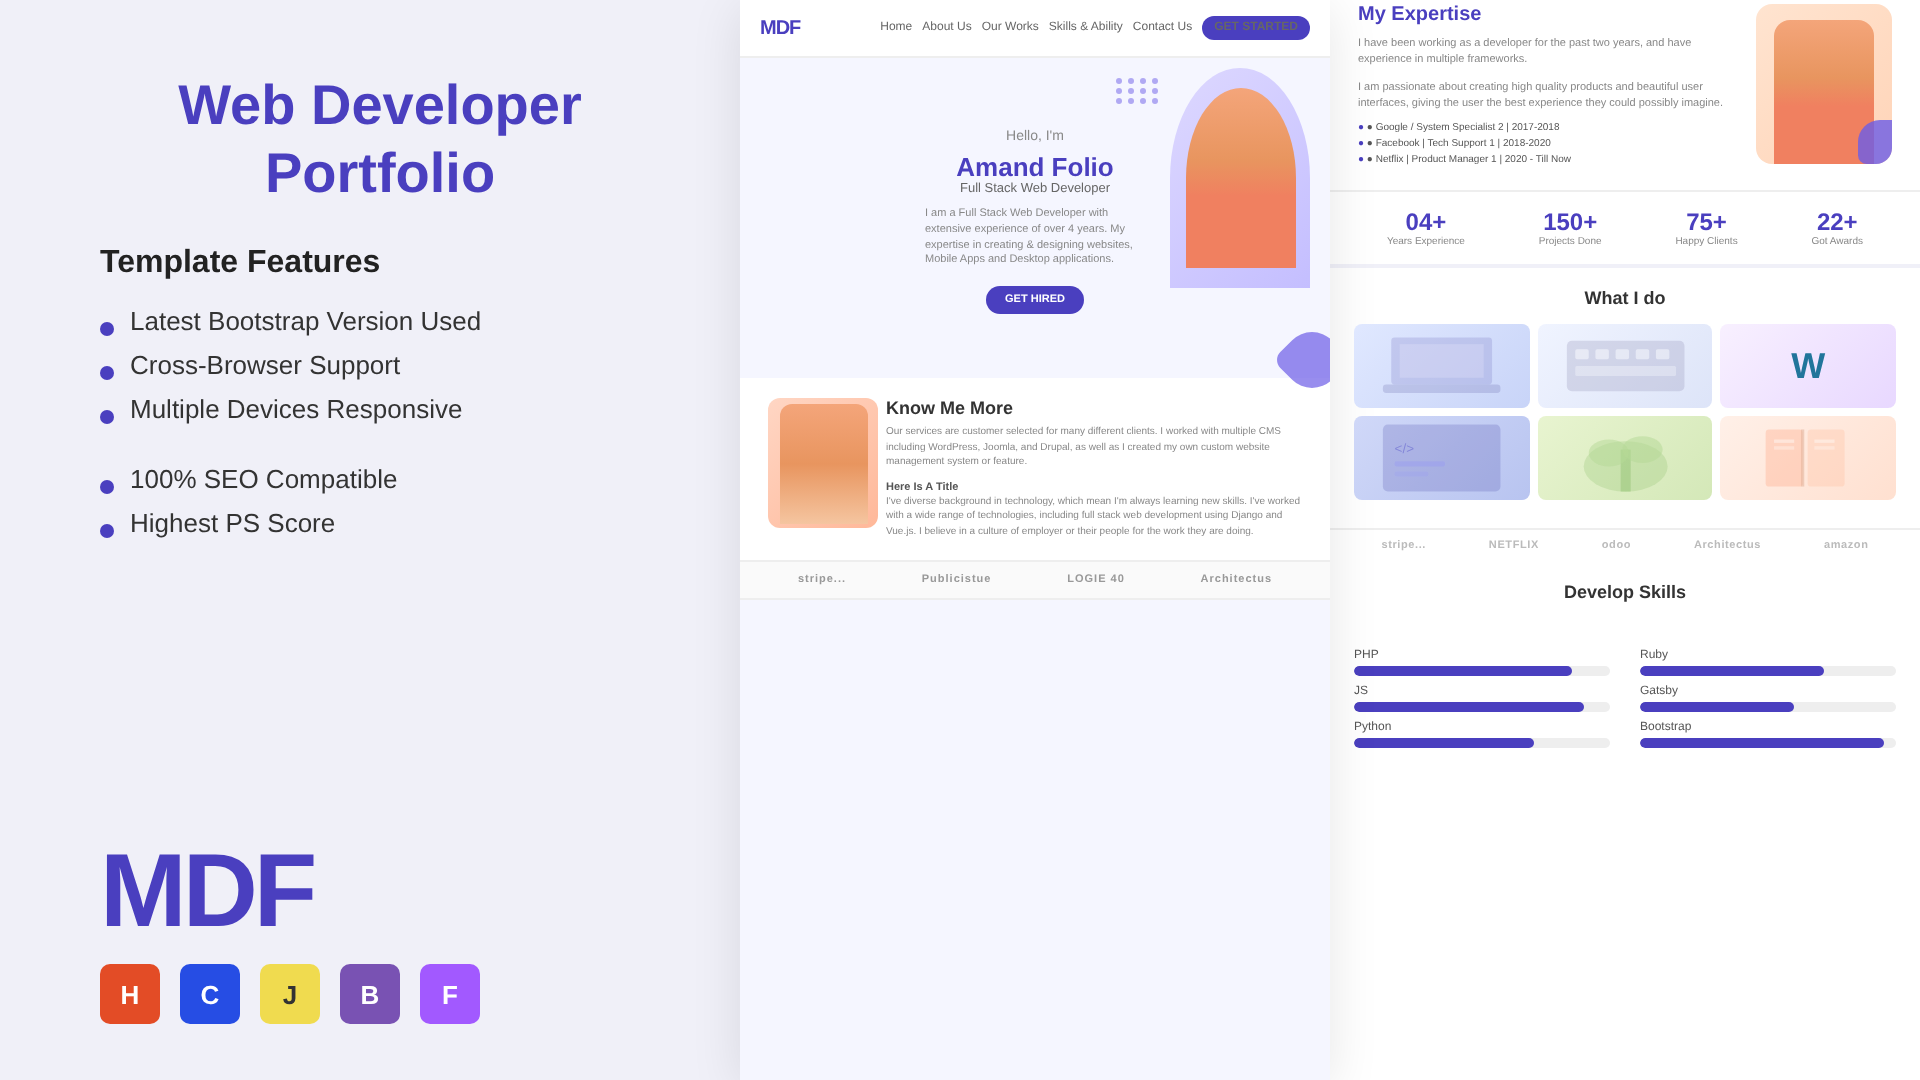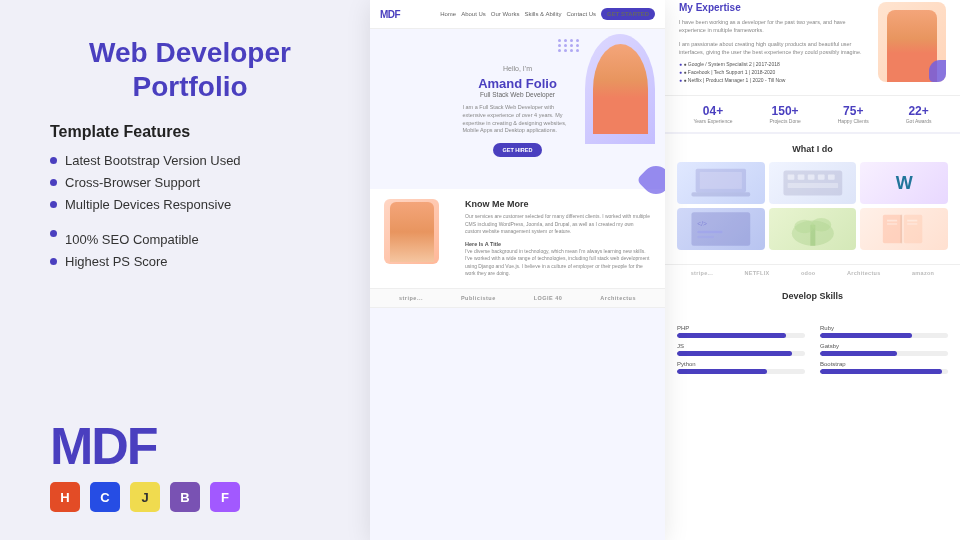--- a/index.html
+++ b/index.html
@@ -38,21 +38,21 @@
     }
     .features-list {
       list-style: none;
       padding: 0;
     }
     .features-list li {
       font-size: 13px;
       color: #333;
       margin-bottom: 7px;
       display: flex;
-      align-items: center;
+      align-items: flex-end;
       gap: 8px;
     }
     .features-list li::before {
       content: '';
       display: inline-block;
       width: 7px;
       height: 7px;
       border-radius: 50%;
       background: #4a3fbf;
       flex-shrink: 0;
@@ -242,21 +242,21 @@
       border-radius: 50%;
       opacity: 0.5;
       display: block;
     }
 
     
     .device-know {
       background: white;
       padding: 10px 14px;
       display: flex;
-      gap: 26px;
+      gap: 4px;
     }
     .device-know-img {
       width: 55px;
       height: 65px;
       background: linear-gradient(135deg, #ffd6c4 0%, #ffb899 100%);
       border-radius: 6px;
       flex-shrink: 0;
       display: flex;
       align-items: center;
       justify-content: center;

